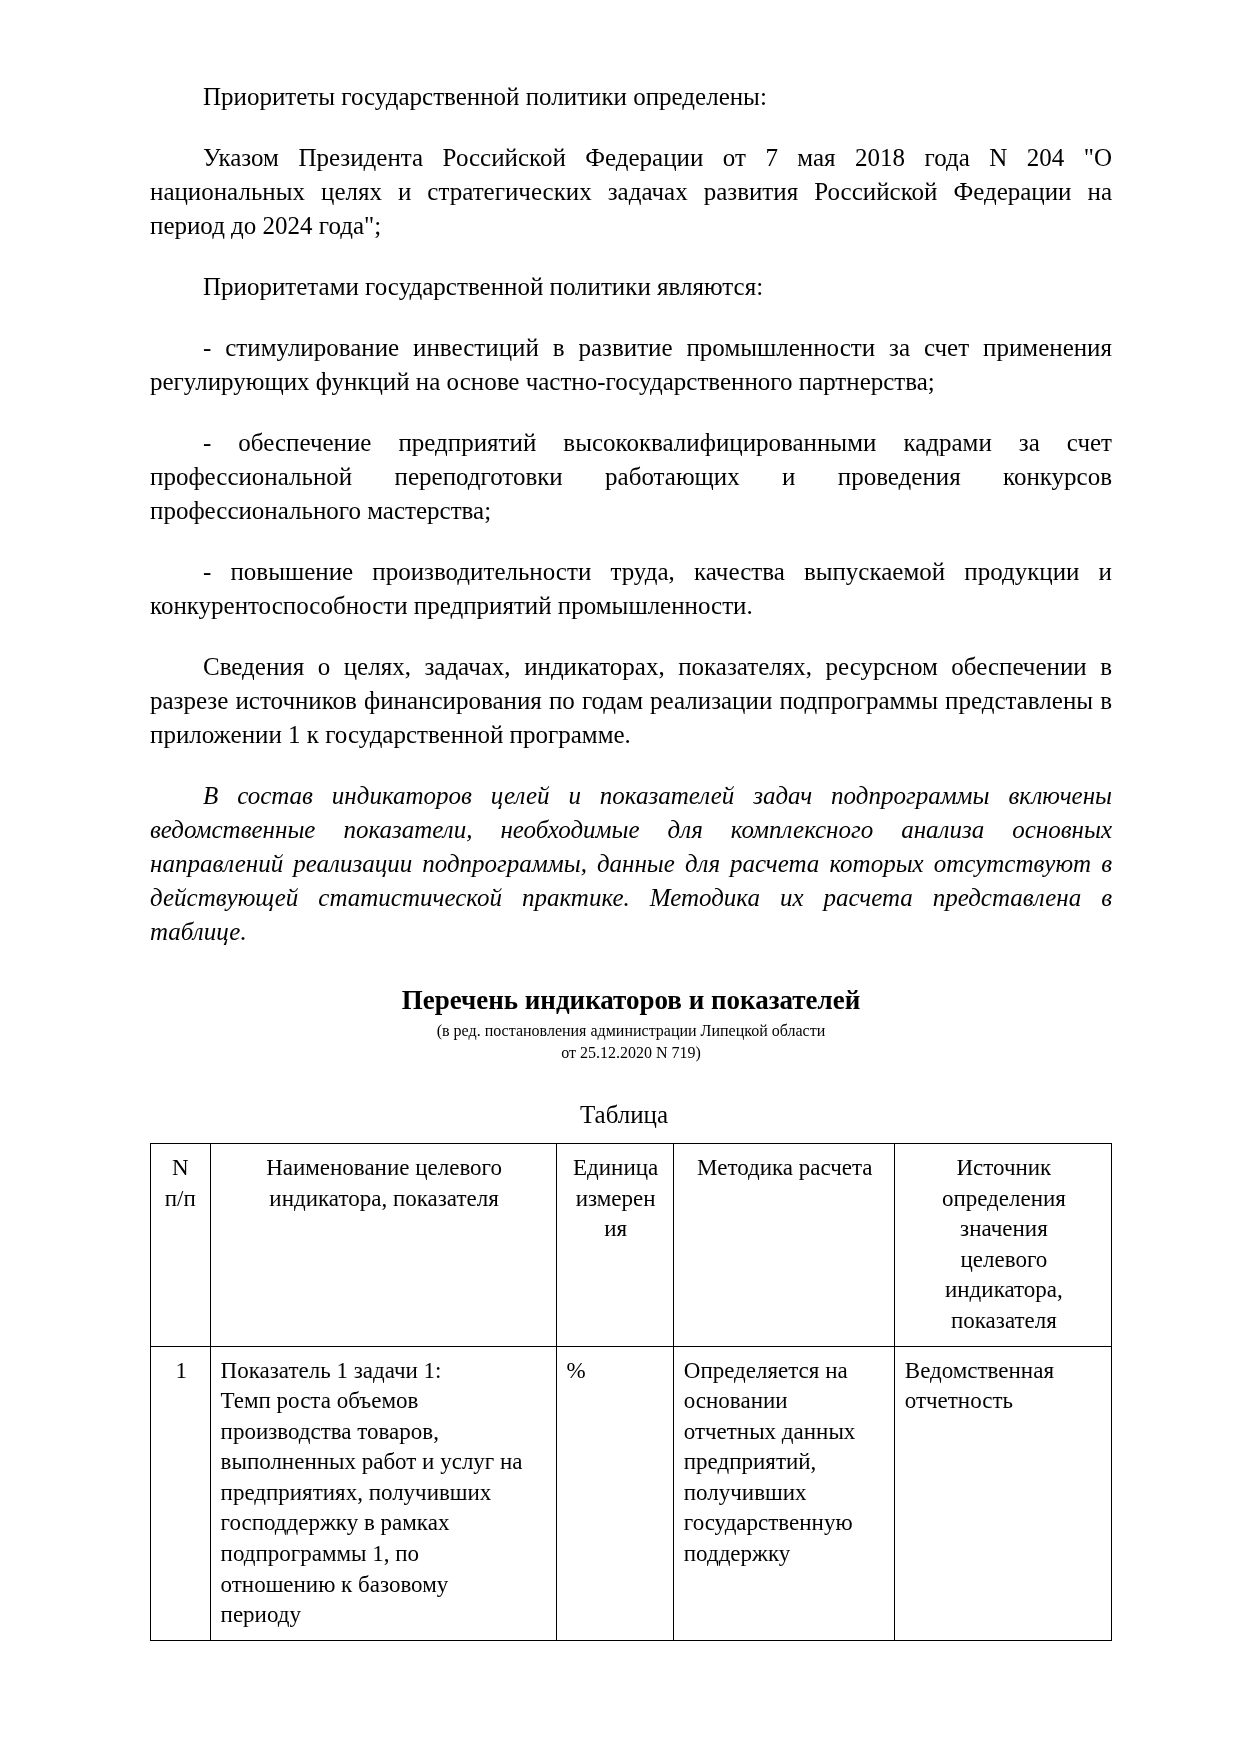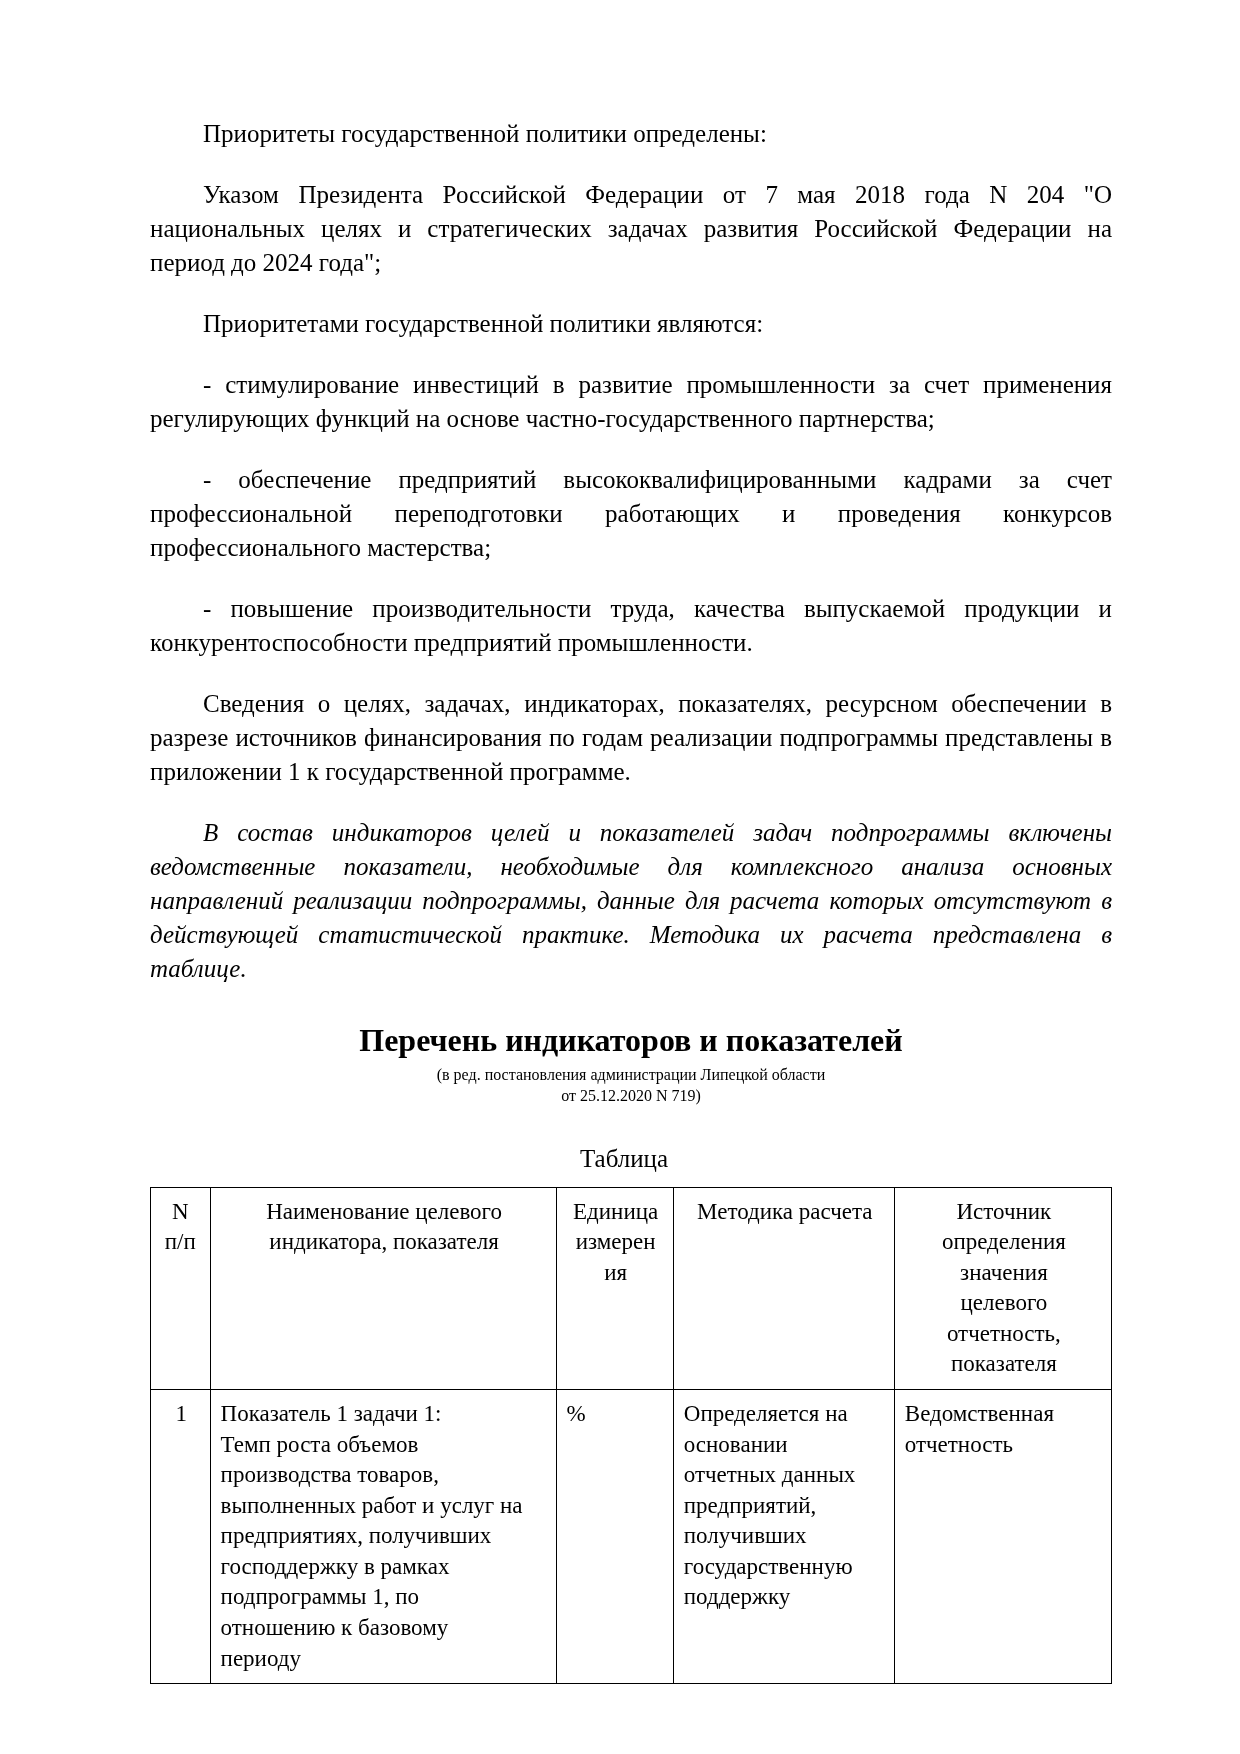--- a/index.html
+++ b/index.html
@@ -11,21 +11,21 @@
     font-family: "Liberation Serif", "DejaVu Serif", serif;
     color: #000000;
   }
   .page {
     position: relative;
     width: 1240px;
     height: 1754px;
     margin: 0 auto;
     background: #ffffff;
     box-sizing: border-box;
-    padding: 117px 128px 0 150px;
+    padding: 80px 128px 0 150px;
     overflow: hidden;
   }
   .doc-body {
     font-size: 25px;
     line-height: 1.36;
   }
   p.para {
     margin: 0 0 27px 0;
     text-align: justify;
     text-indent: 53px;
@@ -33,21 +33,21 @@
   }
   p.para:last-child {
     margin-bottom: 0;
     font-style: italic;
   }
   .title-block {
     margin-top: 34px;
     text-align: center;
   }
   .doc-title {
-    font-size: 32px;
+    font-size: 27px;
     font-weight: bold;
     line-height: 1.3;
     margin: 0 0 3px 0;
   }
   .doc-subtitle {
     font-size: 16px;
     line-height: 1.28;
     margin: 1px;
   }
   .table-caption {
@@ -136,21 +136,21 @@
           <span class="hdr-line">ия</span>
         </th>
         <th>
           <span class="hdr-line">Методика расчета</span>
         </th>
         <th>
           <span class="hdr-line">Источник</span>
           <span class="hdr-line">определения</span>
           <span class="hdr-line">значения</span>
           <span class="hdr-line">целевого</span>
-          <span class="hdr-line">отчетность,</span>
+          <span class="hdr-line">индикатора,</span>
           <span class="hdr-line">показателя</span>
         </th>
       </tr>
     </thead>
     <tbody>
       <tr class="data-row">
         <td class="cell-num">1</td>
         <td class="nowrapcell">Показатель 1 задачи 1:
 Темп роста объемов
 производства товаров,

